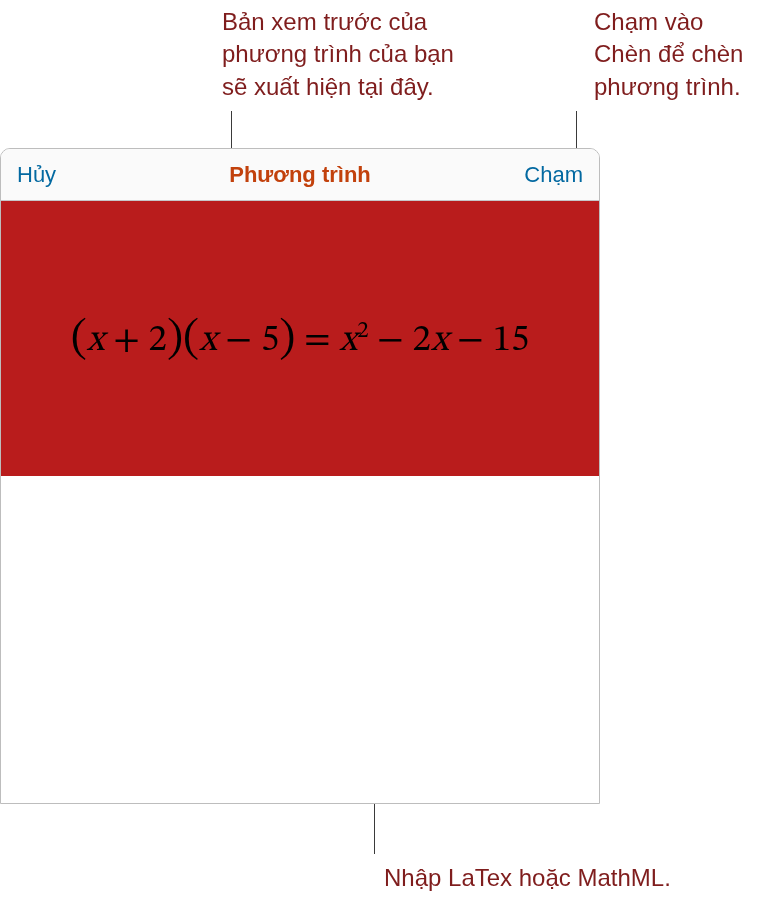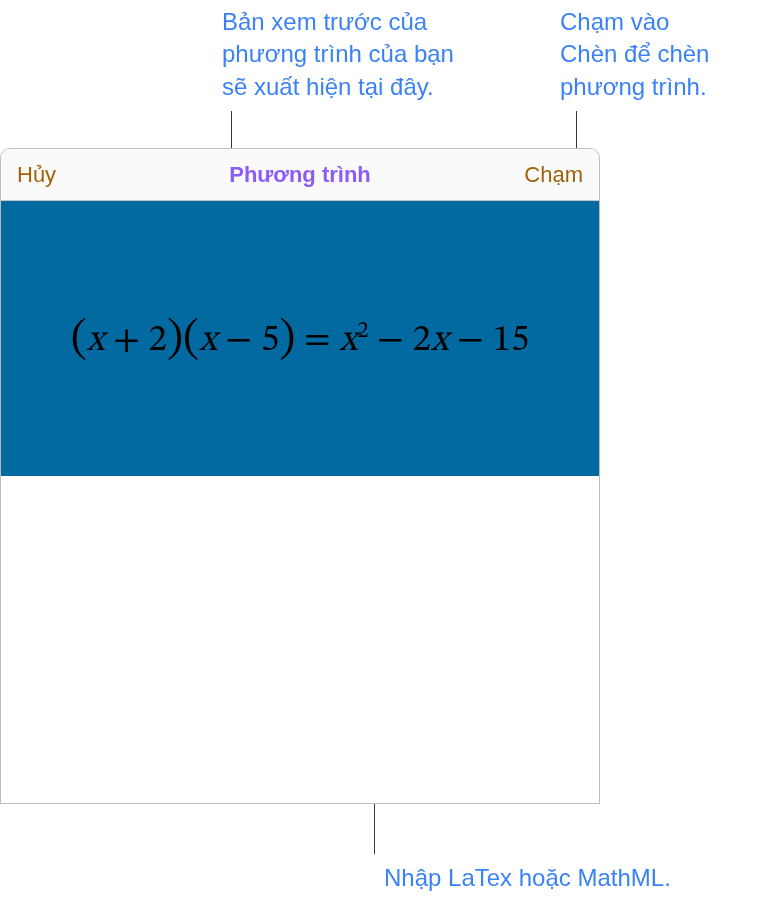--- a/index.html
+++ b/index.html
@@ -12,21 +12,21 @@
     background: #ffffff;
     width: 758px;
     height: 902px;
     position: relative;
     overflow: hidden;
   }
   .callout {
     position: absolute;
     font-size: 24px;
     line-height: 1.35;
-    color: #3b82f6;
+    color: #7f1d1d;
     white-space: pre-line;
   }
   .callout-line {
     position: absolute;
     background: #3a3a3a;
   }
   .dialog {
     position: absolute;
     left: 0px;
     right: 158px;
@@ -44,39 +44,39 @@
     height: 52px;
     border-bottom: 1px solid #c6c6c8;
     display: flex;
     align-items: center;
     justify-content: space-between;
     padding: 0 16px;
     position: relative;
     background: #fafafa;
   }
   .nav-left, .nav-right {
-    color: #a16207;
+    color: #0369a1;
     font-size: 22px;
     font-weight: 400;
   }
   .nav-title {
     position: absolute;
     left: 50%;
     transform: translateX(-50%);
     font-size: 22px;
     font-weight: 700;
-    color: #8b5cf6;
+    color: #c2410c;
   }
   .preview-area {
     flex: 0 0 auto;
     height: 275px;
     display: flex;
     align-items: center;
     justify-content: center;
-    background: #0369a1;
+    background: #b91c1c;
   }
   .equation {
     font-family: "STIX Two Math", "Latin Modern Math", "Cambria Math", Georgia, serif;
     white-space: nowrap;
   }
   .eq-sup {
     position: relative;
     top: -0.55em;
     font-size: 0.62em;
   }
@@ -104,21 +104,21 @@
   }
 </style>
 </head>
 <body>
 
 <div class="callout" style="left:222px; top:6px;">Bản xem trước của
 phương trình của bạn
 sẽ xuất hiện tại đây.</div>
 <div class="callout-line" style="left:231px; top:111px; width:1px; height:191px;"></div>
 
-<div class="callout" style="left:560px; top:6px;">Chạm vào
+<div class="callout" style="left:594px; top:6px;">Chạm vào
 Chèn để chèn
 phương trình.</div>
 <div class="callout-line" style="left:576px; top:111px; width:1px; height:53px;"></div>
 
 <div class="callout" style="left:384px; top:862px;">Nhập LaTex hoặc MathML.</div>
 <div class="callout-line" style="left:374px; top:702px; width:1px; height:152px;"></div>
 
 <div class="dialog">
 
   <div class="nav-bar">

